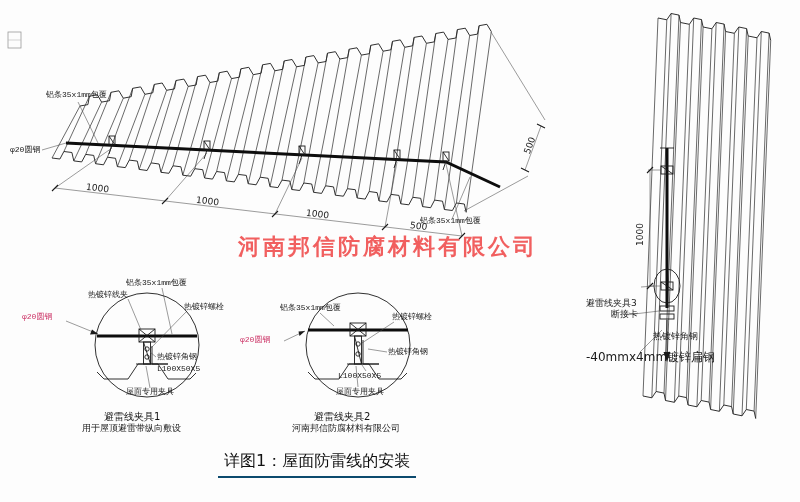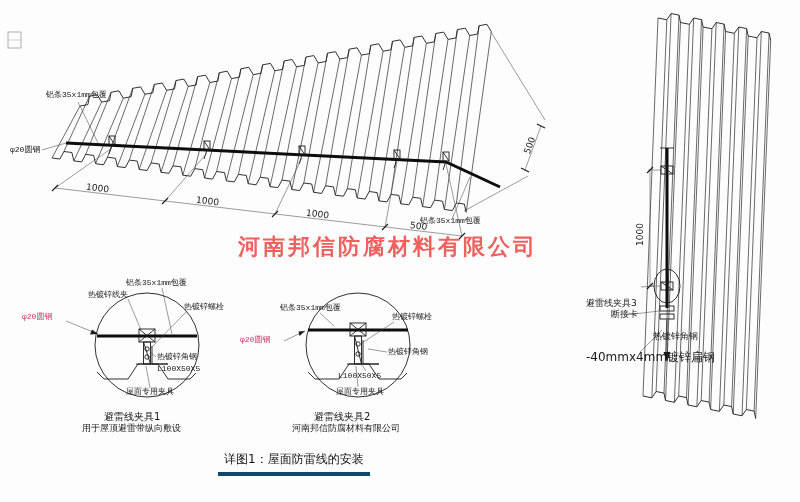--- a/index.html
+++ b/index.html
@@ -5,22 +5,22 @@
   html,body{margin:0;padding:0;background:#e8e8e8;}
   .canvas{
     position:relative;width:800px;height:502px;background:#fdfdfd;overflow:hidden;
     font-family:"DejaVu Sans","Liberation Sans",sans-serif;color:#1a1a1a;
   }
   svg{position:absolute;left:0;top:0;}
   .lbl{position:absolute;font-size:8px;line-height:1.1;white-space:nowrap;color:#1a1a1a;font-family:Liberation Mono, monospace;}
   .lbl9{position:absolute;font-size:9px;line-height:1.1;white-space:nowrap;color:#1a1a1a;}
   .red{color:#cc3366;}
   .title{position:absolute;font-size:10px;font-weight:500;white-space:nowrap;color:#111;}
-  .caption{position:absolute;font-size:12px;white-space:nowrap;color:#111;
-           border-bottom:4px solid #0c4a6e;padding:0 6px 4px 6px;}
+  .caption{position:absolute;font-size:16px;white-space:nowrap;color:#111;
+           border-bottom:2px solid #0c4a6e;padding:0 6px 4px 6px;}
   .watermark{position:absolute;left:238px;top:232px;font-size:22px;letter-spacing:3px;
              color:#ef4444;opacity:.85;white-space:nowrap;font-weight:bold;}
   .ln{stroke:#1a1a1a;stroke-width:.9;fill:none;}
   .thin{stroke:#4a4a4a;stroke-width:.55;fill:none;}
   .ridge{stroke:#2a2a2a;stroke-width:.7;fill:none;}
   .wire{stroke:#0d0d0d;stroke-width:3;fill:none;}
   .tick{stroke:#1a1a1a;stroke-width:1.1;fill:none;}
   .arr{fill:#1a1a1a;stroke:none;}
 </style>
 </head>

